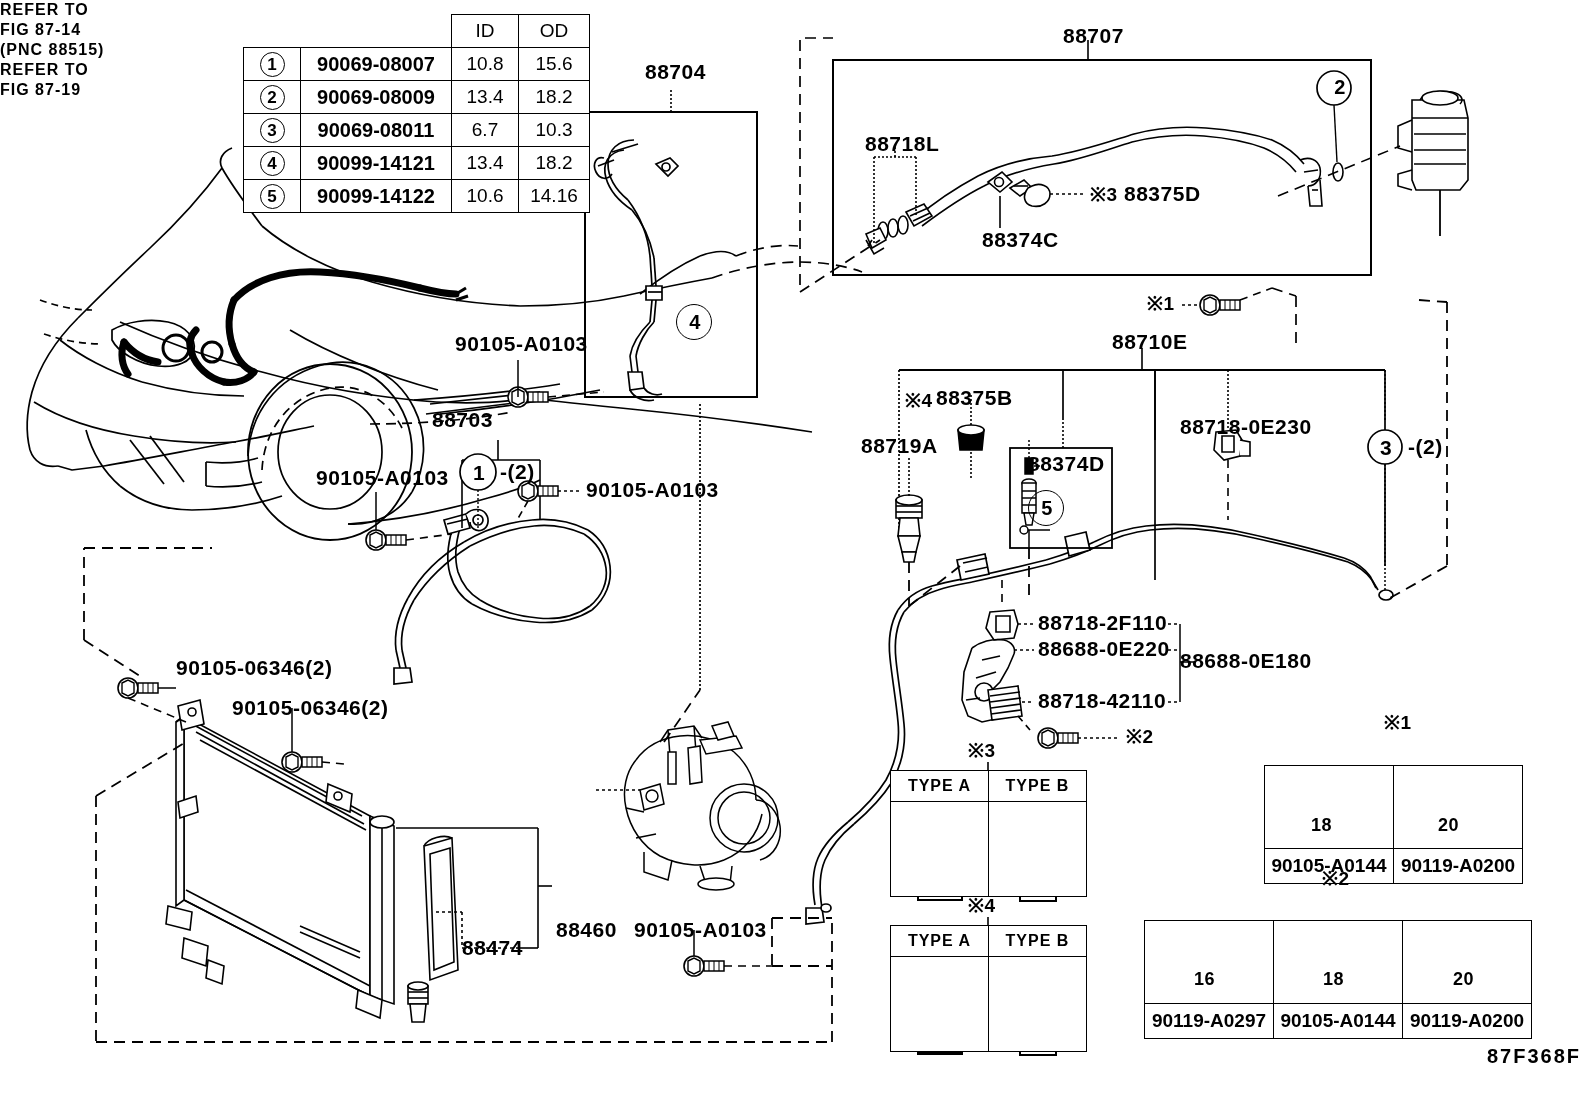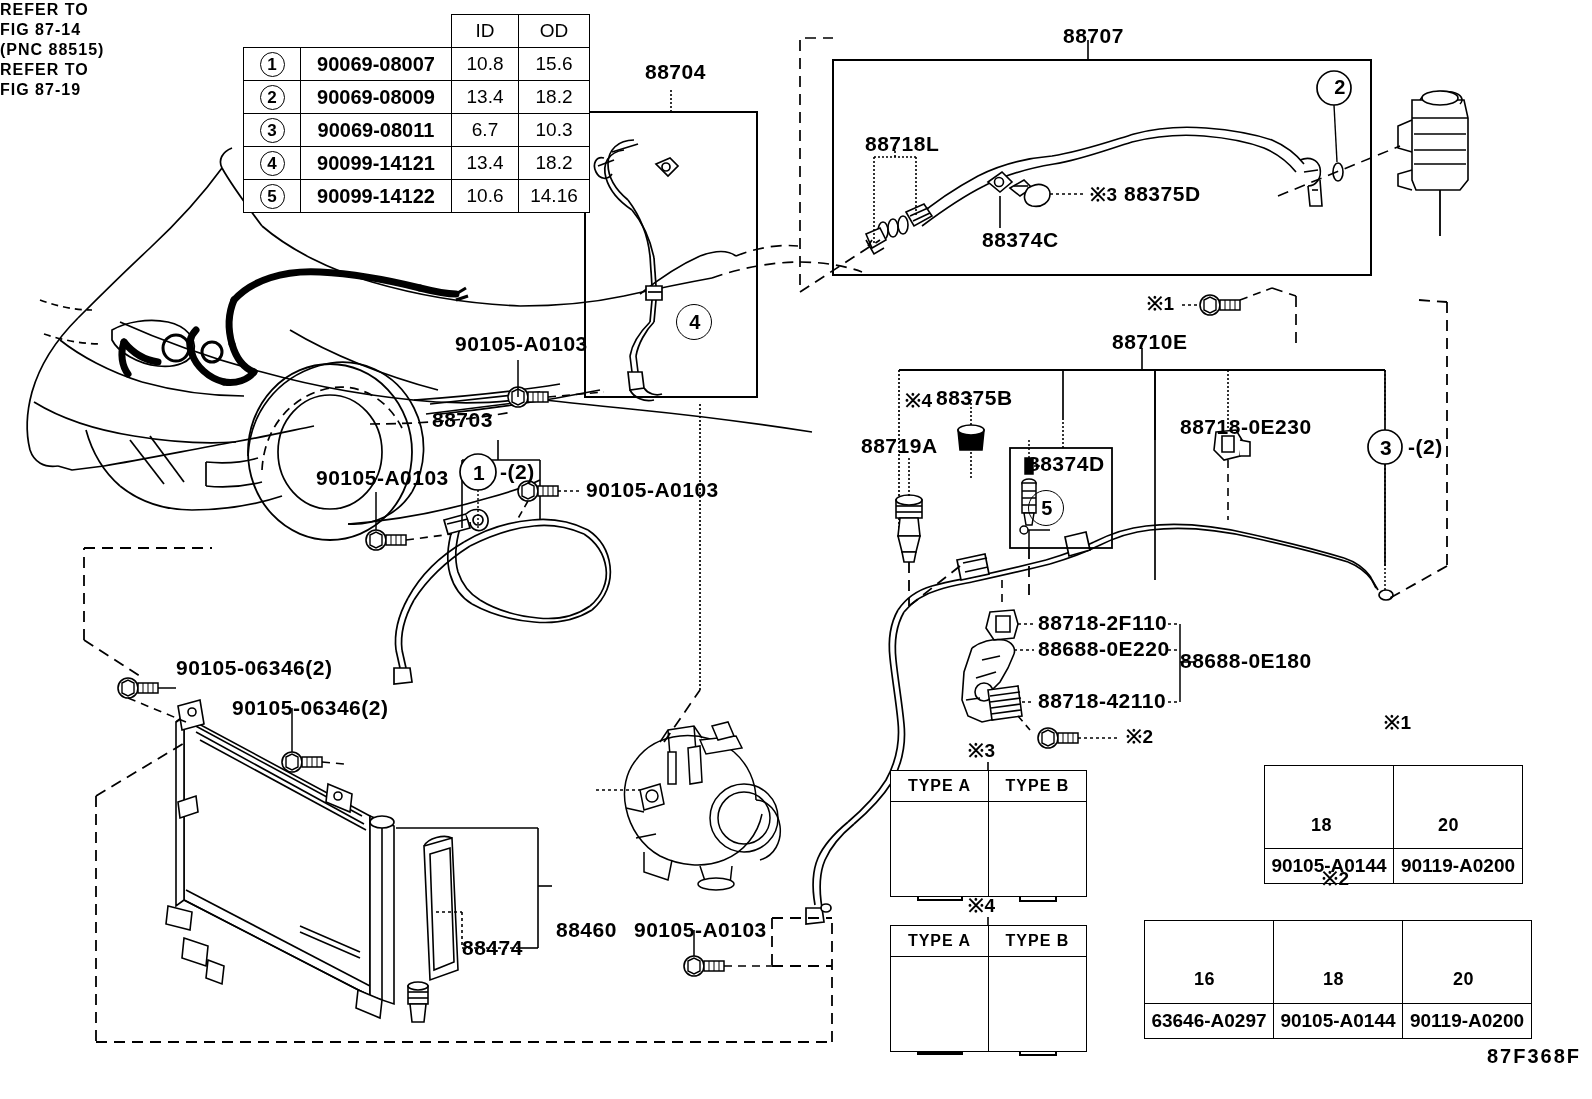--- a/index.html
+++ b/index.html
@@ -784,21 +784,21 @@
 
 <div class="lbl kome" style="left:1322px;top:868px;">※2</div>
 <table class="tbl bolttbl" id="bolt2-table">
   <tbody>
         <tr>
     <td class="img-cell"></td>
     <td class="img-cell"></td>
     <td class="img-cell"></td>
   </tr>
   <tr>
-    <td class="pn-cell">63646-A0297</td>
+    <td class="pn-cell">90119-A0297</td>
     <td class="pn-cell">90105-A0144</td>
     <td class="pn-cell">90119-A0200</td>
   </tr>
 </tbody>
     </table>
 <div class="lbl" style="left:1194px;top:969px;font-size:18px;font-weight:bold;">16</div>
 <div class="lbl" style="left:1323px;top:969px;font-size:18px;font-weight:bold;">18</div>
 <div class="lbl" style="left:1453px;top:969px;font-size:18px;font-weight:bold;">20</div>
 
 <div class="lbl pn" style="left:645px;top:60px;">88704</div>

